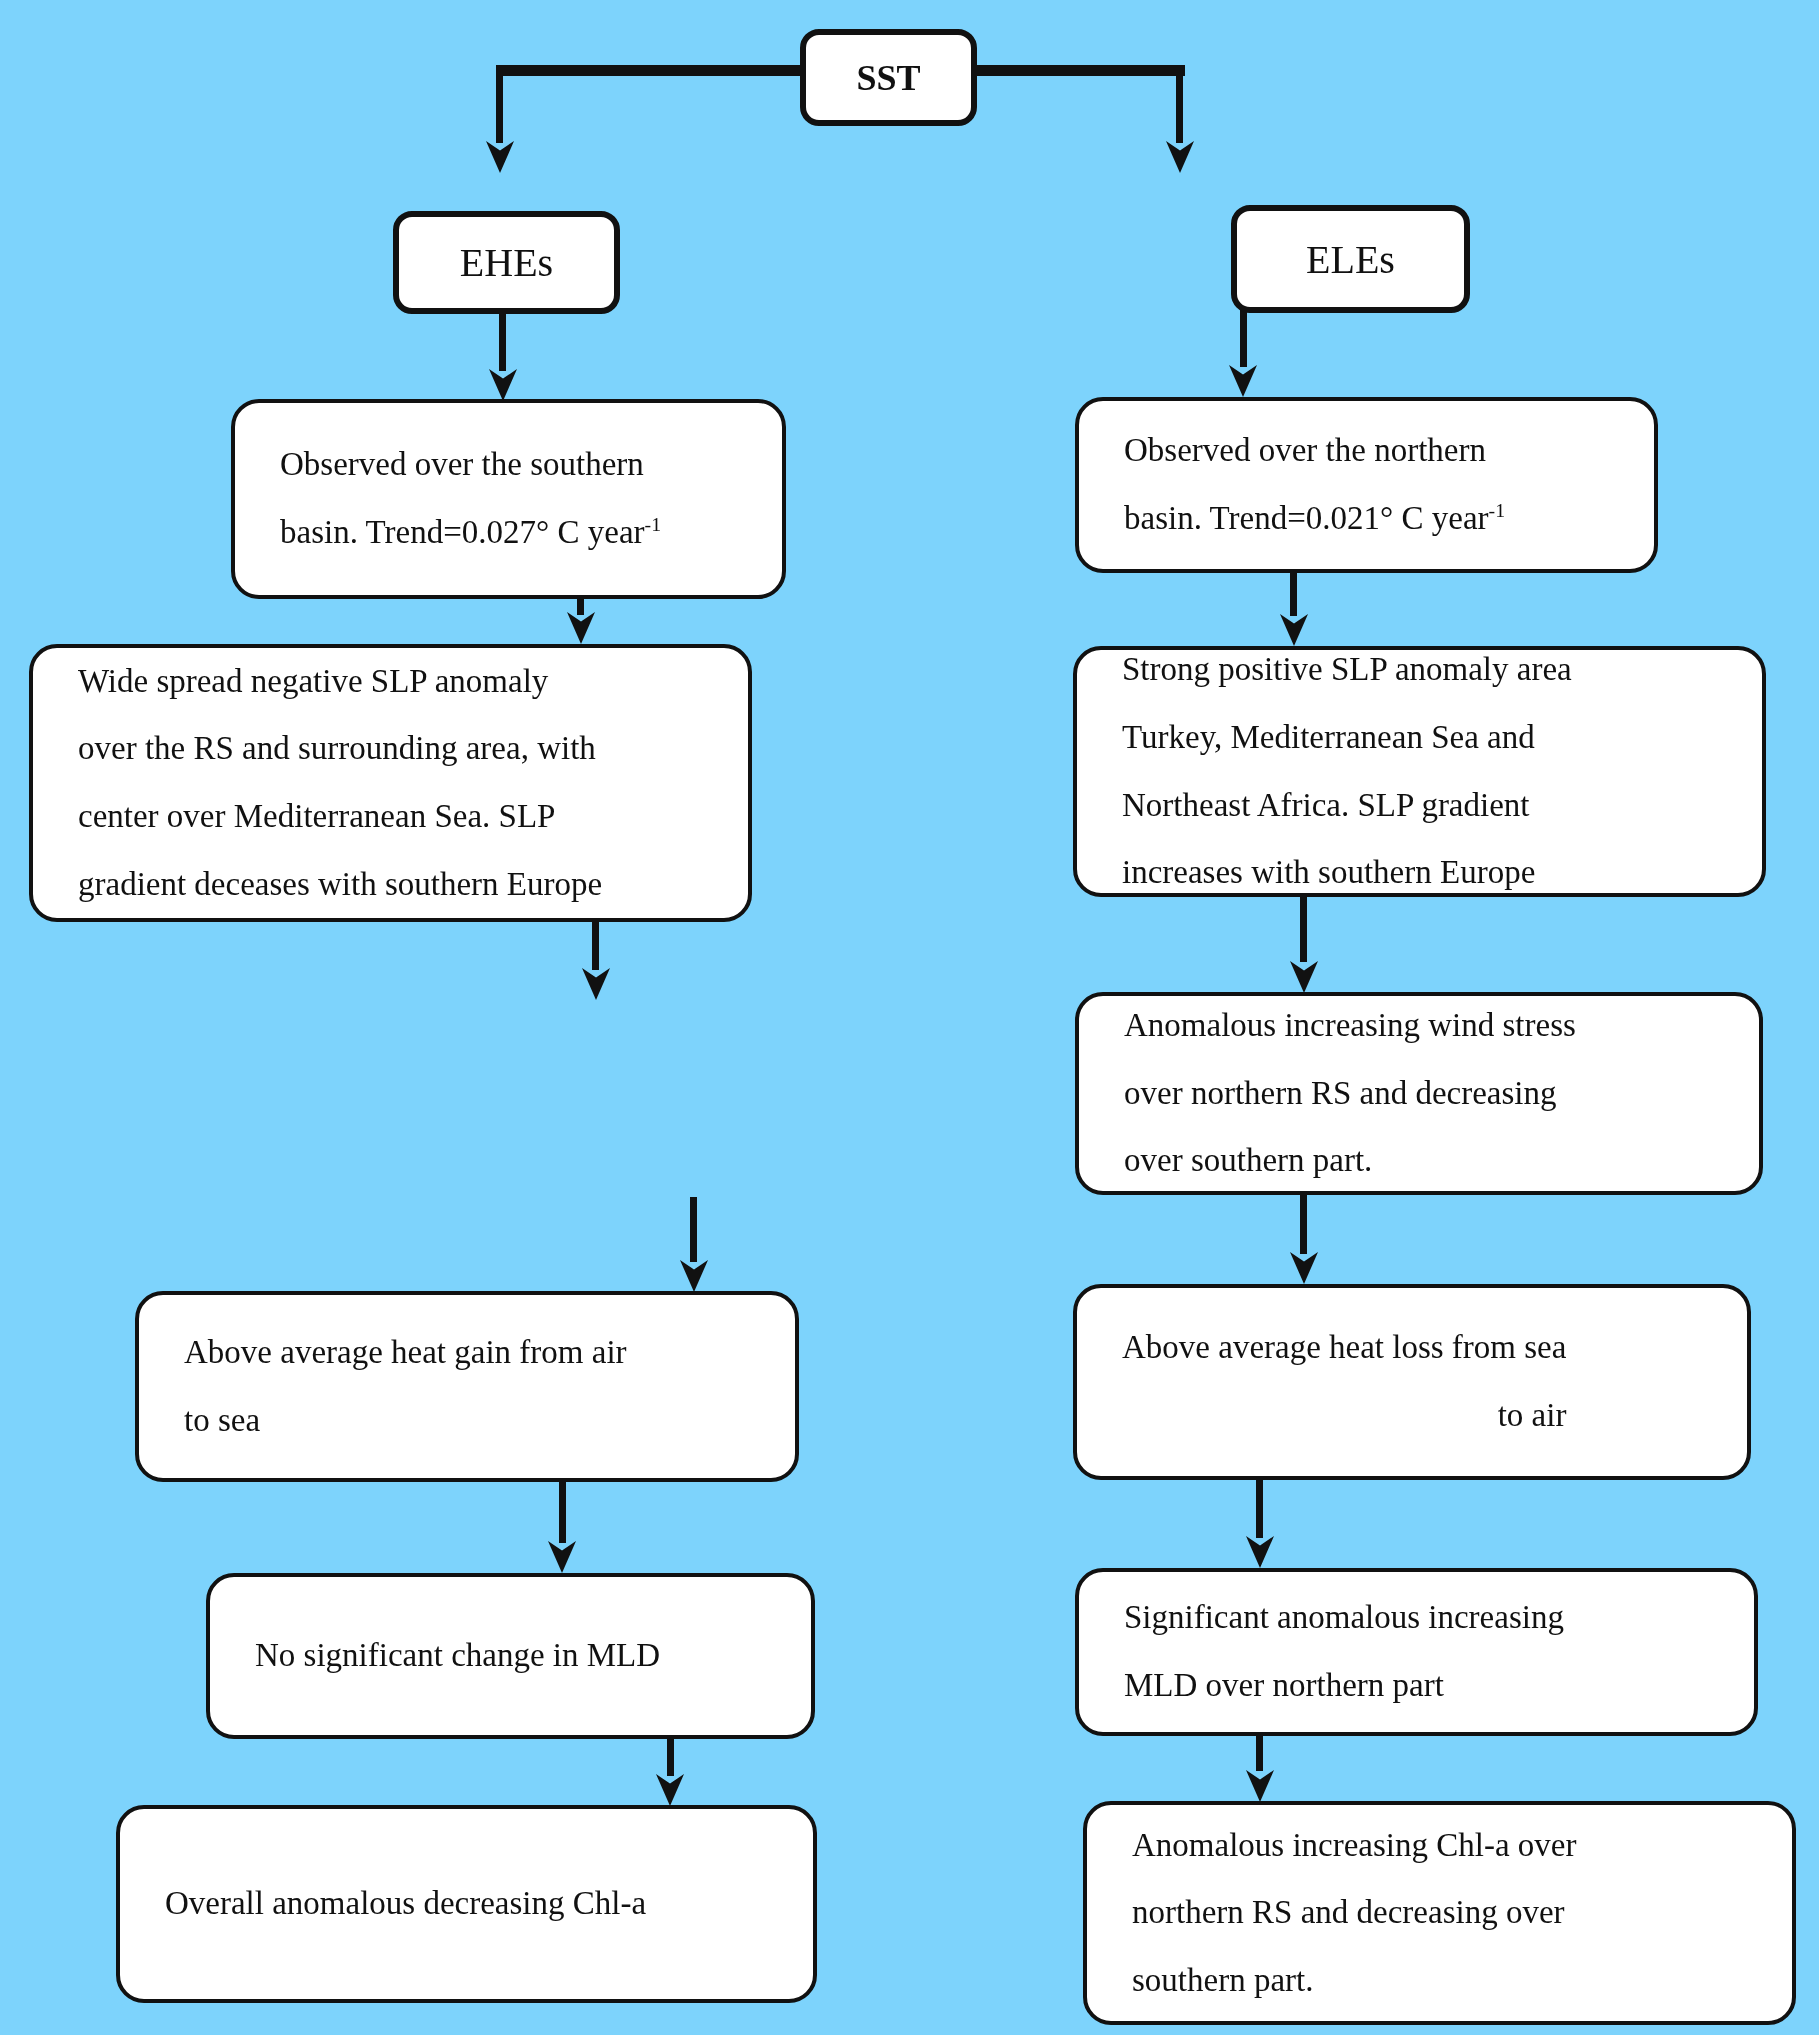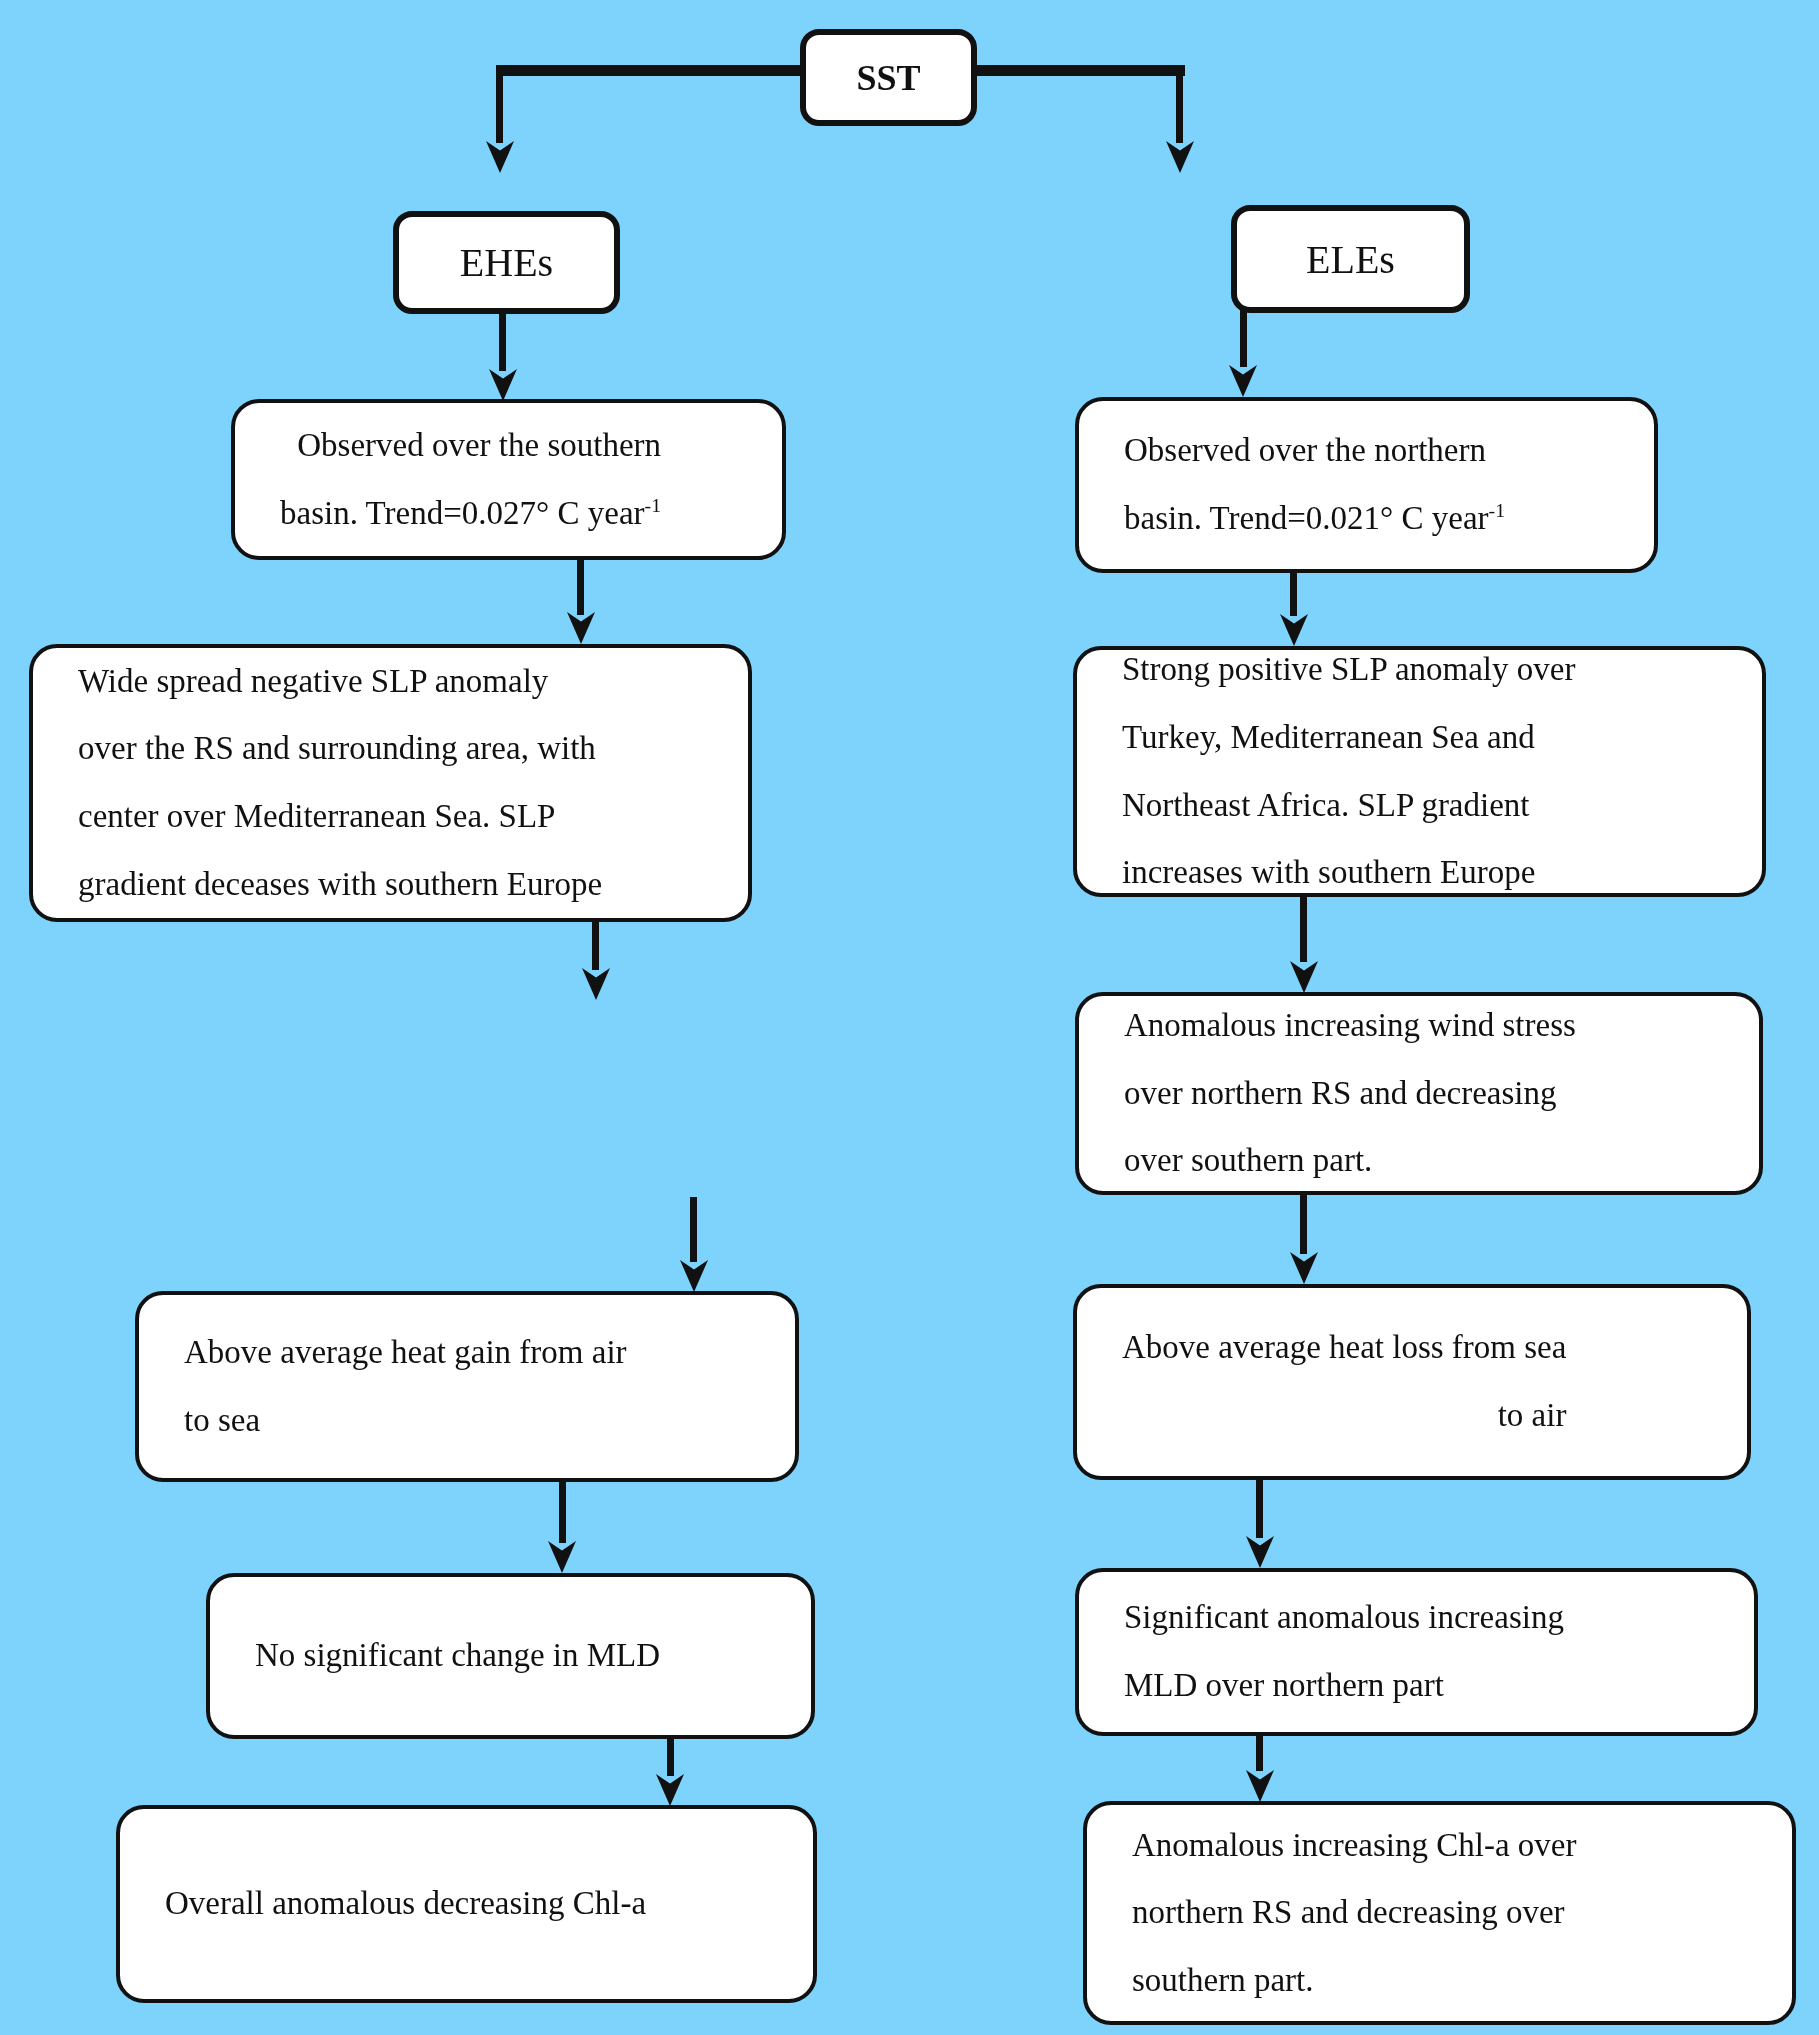--- a/index.html
+++ b/index.html
@@ -44,21 +44,21 @@
     padding: 0;
   }
   sup { font-size: 0.6em; line-height: 0; vertical-align: super; }
 
   
   #sst  { left: 800px; top: 29px;  width: 177px;  height: 97px; font-weight: bold; font-size: 36px; }
   #ehes { left: 393px;  top: 211px; width: 227px;  height: 103px; }
   #eles { left: 1231px; top: 205px; width: 239px;  height: 108px; }
 
   
-  #l1 { left: 231px; top: 399px;  width: 555px; height: 161px; text-align: right; }
+  #l1 { left: 231px; top: 399px;  width: 555px; height: 200px; }
   #l2 { left: 29px;  top: 644px; width: 723px; height: 278px; }
   #l3 { left: 116px; top: 1000px; width: 694px; height: 198px; }
   #l4 { left: 135px; top: 1291px; width: 664px; height: 191px; }
   #l5 { left: 206px; top: 1573px; width: 609px; height: 166px; }
   #l6 { left: 116px; top: 1805px; width: 701px; height: 198px; }
 
   
   #r1 { left: 1075px; top: 397px;  width: 583px; height: 176px; }
   #r2 { left: 1073px; top: 646px; width: 693px; height: 251px; }
   #r3 { left: 1075px; top: 992px; width: 688px; height: 203px; }
@@ -170,21 +170,21 @@
   </div>
   <div class="box" id="l6">
     <span>Overall anomalous decreasing Chl-a</span>
   </div>
 
   <div class="box" id="r1">
     <span><span>Observed over the northern
 basin. Trend=0.021° C year</span><sup>-1</sup></span>
   </div>
   <div class="box" id="r2">
-    <span>Strong positive SLP anomaly over
+    <span>Strong positive SLP anomaly area
 Turkey, Mediterranean Sea and
 Northeast Africa. SLP gradient
 increases with southern Europe</span>
   </div>
   <div class="box" id="r3">
     <span>Anomalous increasing wind stress
 over northern RS and decreasing
 over southern part.</span>
   </div>
   <div class="box" id="r4">

